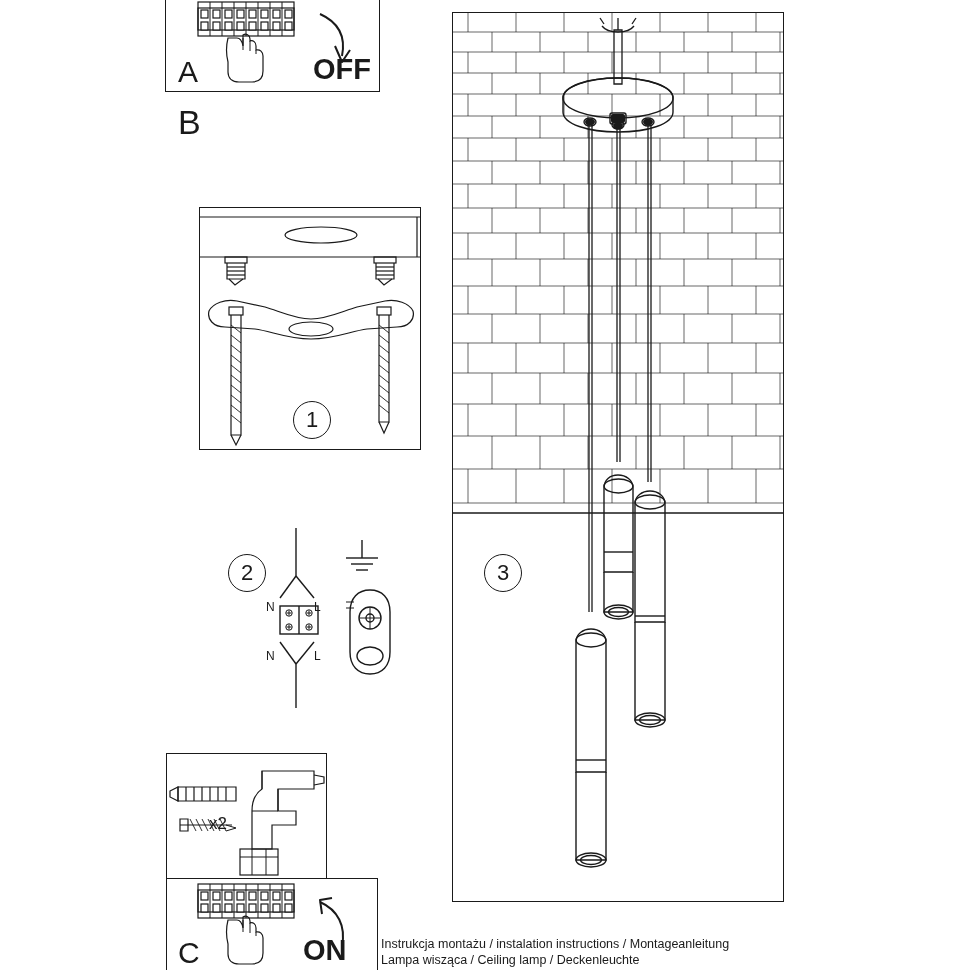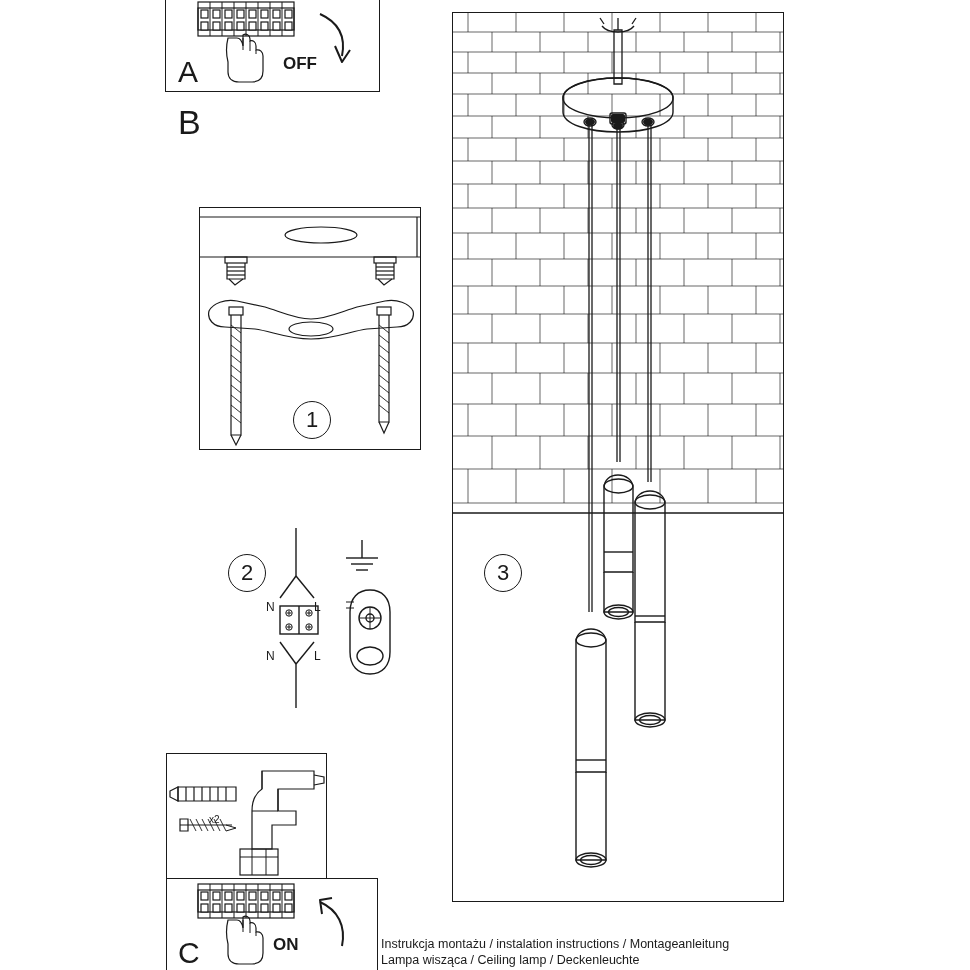--- a/index.html
+++ b/index.html
@@ -29,23 +29,24 @@
   }
   .letter {
     position: absolute;
     font-size: 30px;
     font-weight: 400;
     line-height: 1;
     letter-spacing: 0.5px;
   }
   .word {
     position: absolute;
-    font-size: 17px;
+    font-size: 29px;
     font-weight: 700;
     line-height: 1;
+    margin-left: 30px;
   }
   .tinylabel {
     position: absolute;
     font-size: 12px;
     line-height: 1;
   }
   .circnum {
     position: absolute;
     width: 38px; height: 38px;
     border: 1.8px solid #1a1a1a;
@@ -253,21 +254,21 @@
         <path d="M86 58 L112 58" stroke-width="1"></path>
         <path d="M96 18 L96 36" stroke-width="1"></path>
 
         <rect x="74" y="96" width="38" height="26"></rect>
         <path d="M74 104 L112 104"></path>
         <path d="M86 96 L86 122 M100 96 L100 122" stroke-width="1"></path>
       </g>
     </svg>
   </div>
 
-  <div class="tinylabel" style="left:209px; top:815px; font-size:10px;">x2</div>
+  <div class="tinylabel" style="left:209px; top:815px; font-size:17px;">x2</div>
 
   <div class="box" style="left:166px; top:878px; width:212px; height:98px;"></div>
 
   <div class="sv" style="left:170px; top:876px;">
     <svg width="208" height="96" viewBox="0 0 208 96">
       <g fill="none" stroke="#1a1a1a" stroke-width="1.2">
         <rect x="28" y="8" width="96" height="34"></rect>
         <rect x="28" y="14" width="96" height="22"></rect>
         <g stroke-width="1">
           <line x1="40" y1="8" x2="40" y2="42"></line>

